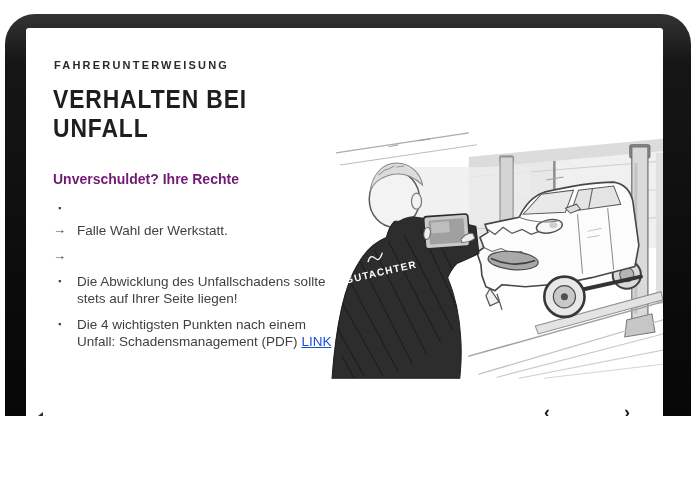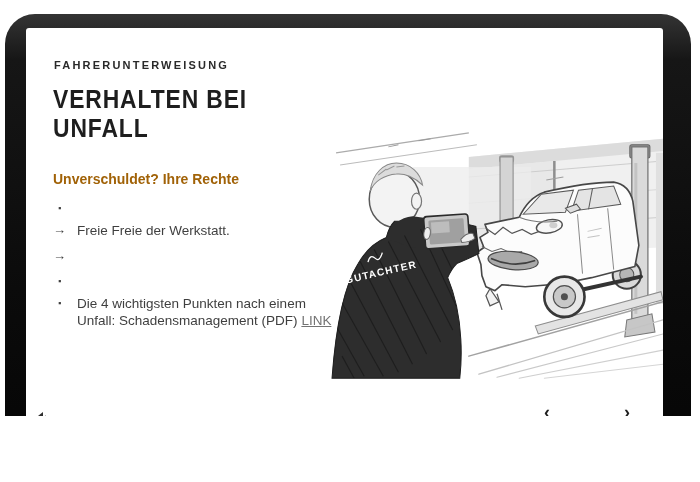--- a/index.html
+++ b/index.html
@@ -26,28 +26,28 @@
   
   .content { position:absolute; left:27px; top:28px; width:300px; color:#3e3e3e; }
   .kicker {
     font-size:11px; font-weight:bold; letter-spacing:2.2px; color:#2a2a2a; margin:3px 0 0 1px;
   }
   .title {
     margin-top:14px; font-size:26px; line-height:1.13; font-weight:bold;
     letter-spacing:1px; color:#1e1e1e; transform:scaleX(.88); transform-origin:left top;
     white-space:nowrap;
   }
-  .subtitle { margin-top:27px; font-size:14px; font-weight:bold; color:#a16207; }
+  .subtitle { margin-top:27px; font-size:14px; font-weight:bold; color:#701a75; }
   .bullets { list-style:none; margin:13px 0 0 0; padding:0; }
   .bullets li { display:flex; margin-bottom:9px; }
   .marker { width:24px; flex:0 0 24px; color:#3e3e3e; }
   .marker.square { font-size:9px; padding-top:3px; padding-left:5px; }
   .marker.arrow  { font-size:13px; line-height:16px; }
   .bullet-text { width:268px; font-size:13.5px; line-height:17px; color:#3f3f3f; }
-  .pdf-link { color:#737373; text-decoration:underline; cursor:pointer; }
+  .pdf-link { color:#1d4ed8; text-decoration:underline; cursor:pointer; }
   
   .volume-btn { position:absolute; left:8px; top:384px; width:20px; height:16px; cursor:pointer; }
   .nav-btn {
     position:absolute; top:372px; width:20px; height:24px; text-align:center;
     font-size:18px; font-weight:bold; color:#1f1f1f; cursor:pointer; line-height:24px;
   }
   .nav-prev { left:511px; }
   .nav-next { left:591px; }
   
   .illustration { position:absolute; left:302px; top:96px; width:335px; height:255px; }
@@ -67,27 +67,28 @@
         <div>VERHALTEN BEI</div>
         <div>UNFALL</div>
       </div>
       <div class="subtitle">Unverschuldet? Ihre Rechte</div>
       <ul class="bullets">
         <li>
           <span class="marker square">▪</span>
         </li>
         <li>
           <span class="marker arrow">→</span>
-          <div class="bullet-text">Freie Freie der Werkstatt.</div>
+          <div class="bullet-text">Falle Wahl der Werkstatt.</div>
         </li>
         <li>
           <span class="marker arrow">→</span>
         </li>
         <li>
           <span class="marker square">▪</span>
+          <div class="bullet-text">Die Abwicklung des Unfallschadens sollte stets auf Ihrer Seite liegen!</div>
         </li>
         <li>
           <span class="marker square">▪</span>
           <div class="bullet-text">
             <span>Die 4 wichtigsten Punkten nach einem Unfall: Schadensmanagement (PDF)</span>
             <a class="pdf-link">LINK</a>
           </div>
         </li>
       </ul>
     </div>

